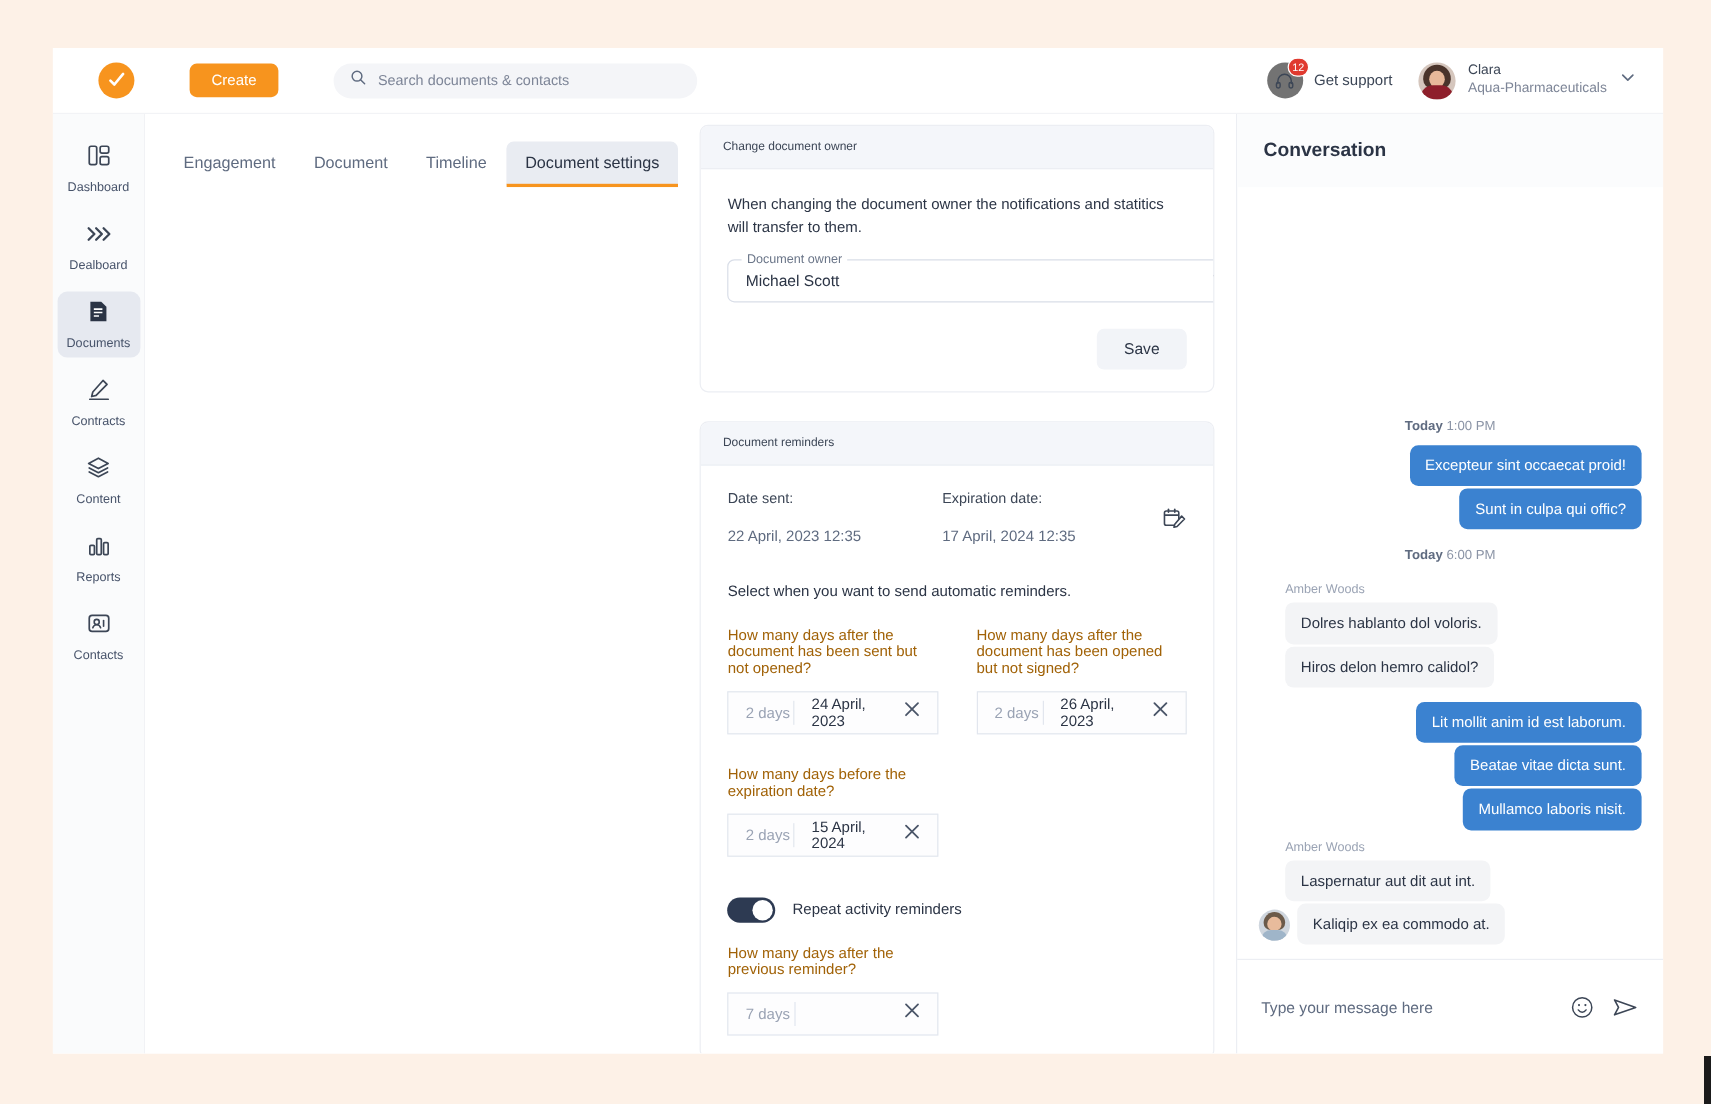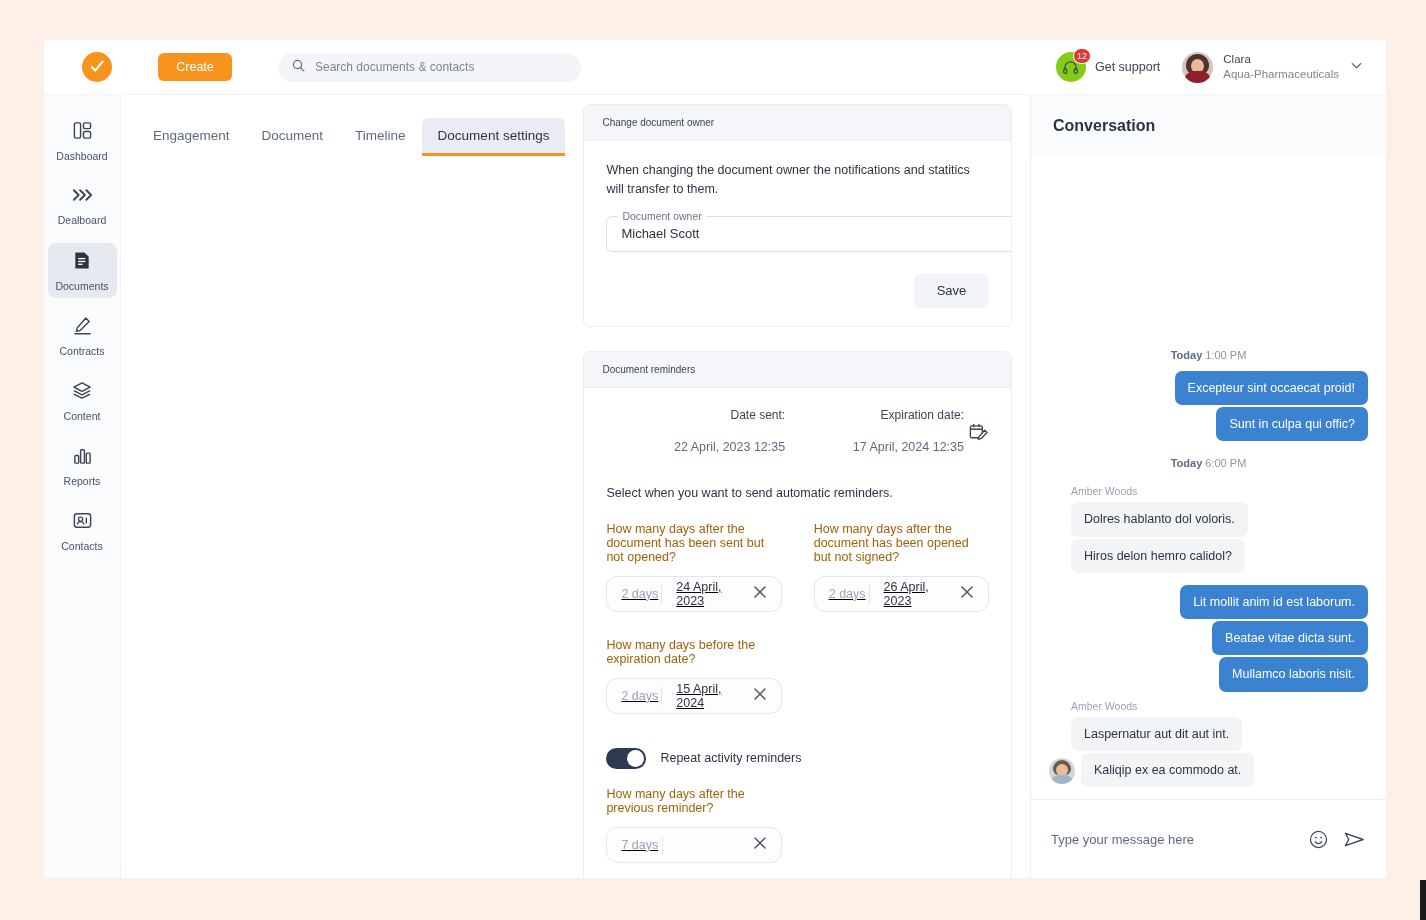--- a/index.html
+++ b/index.html
@@ -77,21 +77,21 @@
     gap: 22px;
   }
   .support {
     display: flex; align-items: center; gap: 9px;
     cursor: pointer;
   }
   .support-icon-wrap {
     position: relative;
     width: 30px; height: 30px;
     border-radius: 50%;
-    background: #84cc16;
+    background: #737373;
     display: flex; align-items: center; justify-content: center;
   }
   .badge {
     position: absolute;
     top: -4px; right: -5px;
     min-width: 16px; height: 16px;
     border-radius: 8px;
     background: #e03a2f;
     color: #fff;
     font-size: 9px;
@@ -241,44 +241,43 @@
     background: #f2f4f8;
     border: none;
     border-radius: 6px;
     font-size: 13px;
     color: #2b3445;
     cursor: pointer;
     font-family: "Liberation Sans", sans-serif;
   }
 
   
-  .dates-row { display: flex; align-items: flex-start; text-align: right; }
+  .dates-row { display: flex; align-items: flex-start; }
   .date-col { width: 180px; }
   .date-label { font-size: 12px; color: #3c4656; }
   .date-value { font-size: 12.5px; color: #5f6b80; margin-top: 18px; }
   .cal-edit { margin-top: 14px; margin-left: 4px; cursor: pointer; }
 
   .section-note { font-size: 12.5px; color: #2b3445; margin-top: 32px; }
 
   .q-grid {
     display: grid;
     grid-template-columns: 1fr 1fr;
     gap: 0 32px;
     margin-top: 22px;
   }
   .q-label { font-size: 12.5px; color: #a16207; margin-bottom: 12px; }
   .inp {
     height: 36px;
     border: 1px solid #e2e6ee;
-    border-radius: 11px;
+    border-radius: 0;
     background: #fdfdfe;
     display: flex; align-items: center;
     padding: 0 12px 0 0;
     cursor: text;
-    text-decoration: underline;
   }
   .inp .prefix {
     width: 56px;
     font-size: 12.5px;
     color: #9aa3b4;
     padding-left: 14px;
     border-right: 1px solid #e2e6ee;
     height: 20px;
     display: flex; align-items: center;
   }

